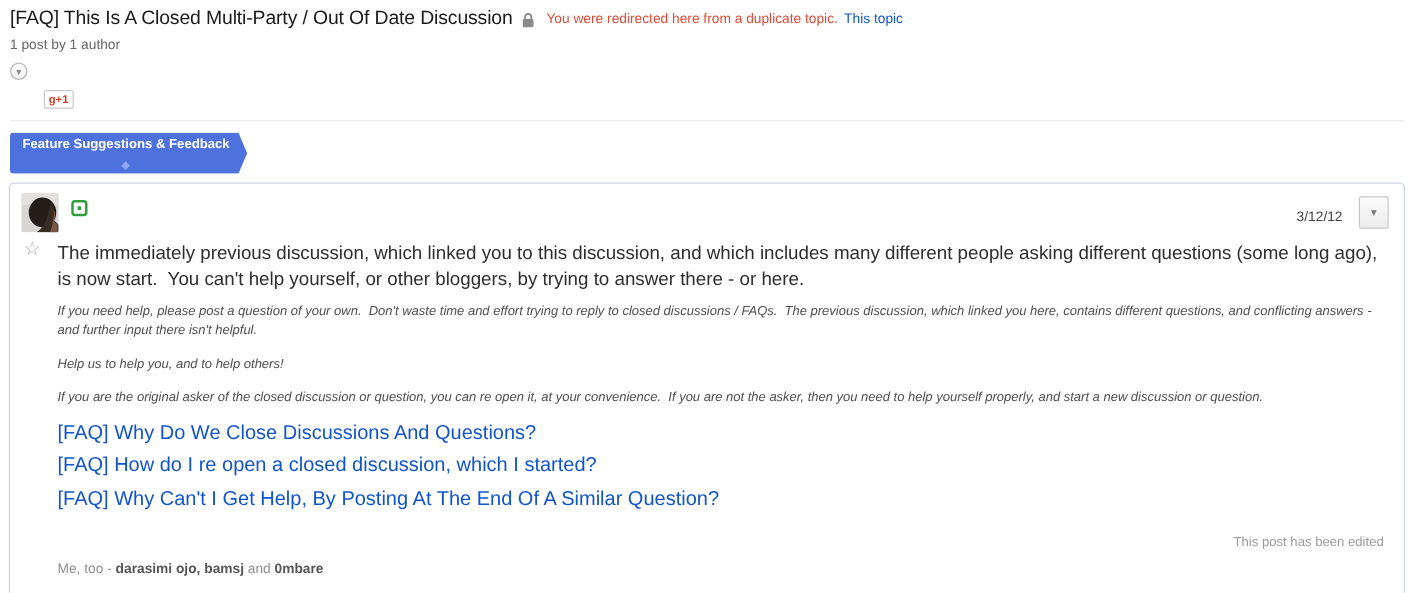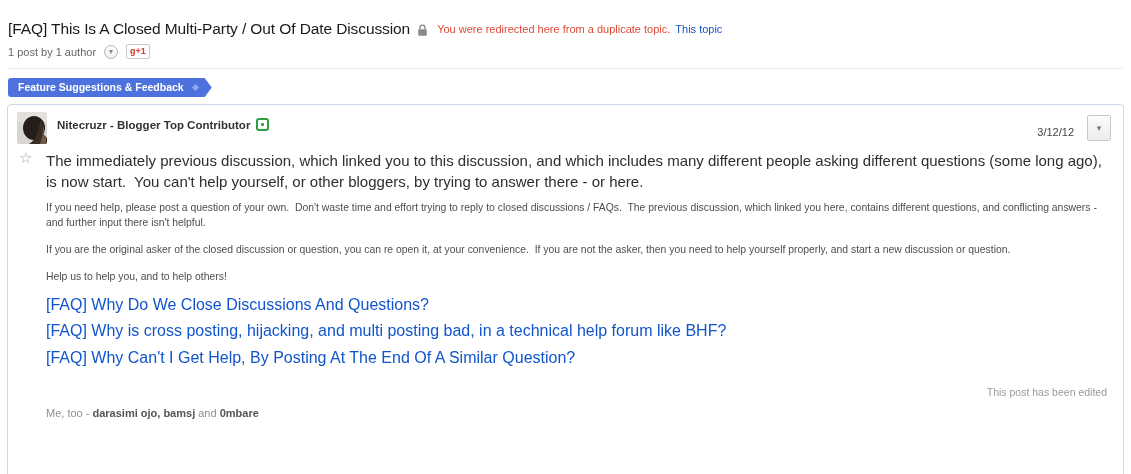--- a/index.html
+++ b/index.html
@@ -14,39 +14,39 @@
     width: 1131px; height: 474px; overflow: hidden;
     background: #fff;
     font-family: "Liberation Sans", "DejaVu Sans", sans-serif;
     -webkit-font-smoothing: antialiased;
   }
   .top { padding: 4px 8px 0 8px; }
   .breadcrumb { font-size: 11px; line-height: 14px; }
   .breadcrumb a { color: var(--link-blue); text-decoration: none; cursor: pointer; }
   .breadcrumb .sep { color: var(--link-blue); margin: 0 2px; }
 
-  .title-row { margin-top: 16px; display: flex; align-items: center; }
+  .title-row { margin-top: 2px; display: flex; align-items: center; }
   .page-title { font-size: 15.5px; font-weight: 400; color: #1a1a1a; margin: 0; letter-spacing: -0.1px; }
   .lock-icon { display: inline-flex; margin: 2px 0 0 7px; }
   .redirect-notice { font-size: 11px; color: var(--alert-red); margin-left: 9px; }
   .view-topic { font-size: 11px; color: var(--link-blue); text-decoration: none; margin-left: 5px; cursor: pointer; }
 
   .meta-row { margin-top: 6px; padding-bottom: 9px; border-bottom: 1px solid #ebebeb;
-              display: flex; align-items: center; gap: 8px; font-size: 11px; color: #666; }
+              display: flex; align-items: flex-start; gap: 8px; font-size: 11px; color: #666; flex-direction: column; }
   .disc-toggle { width: 14px; height: 14px; border: 1px solid #b9b9b9; border-radius: 50%;
                  display: inline-flex; align-items: center; justify-content: center;
                  font-size: 8px; color: #888; background: linear-gradient(#fdfdfd,#efefef); cursor: pointer; }
   .plus-one { border: 1px solid #c9c9c9; border-radius: 2px; font-size: 9px; font-weight: bold;
-              padding: 0 3px; color: #cf3d2a; line-height: 13px; background: #fff; cursor: pointer; }
+              padding: 0 3px; color: #cf3d2a; line-height: 13px; background: #fff; cursor: pointer; margin-left: 27px; }
 
   .tag-row { margin: 8px 0 7px 8px; }
   .tag { display: inline-flex; align-items: center; gap: 9px; background: var(--tag-blue); color: #fff;
          font-size: 10.5px; font-weight: bold; padding: 3px 14px 4px 10px;
          border-radius: 3px 0 0 3px; cursor: pointer;
-         clip-path: polygon(0 0, calc(100% - 7px) 0, 100% 50%, calc(100% - 7px) 100%, 0 100%); }
+         clip-path: polygon(0 0, calc(100% - 7px) 0, 100% 50%, calc(100% - 7px) 100%, 0 100%); flex-direction: column; }
   .tag-diamond { width: 5px; height: 5px; background: #8fa9f0; transform: rotate(45deg); flex: none; }
 
   .post { margin: 0 7px; border: 1px solid #cdd7ea; border-radius: 4px; position: relative;
           height: 378px; background: #fff; }
   .post-header { display: flex; align-items: flex-start; padding: 7px 10px 0 9px; }
   .avatar { width: 30px; height: 32px; border-radius: 2px; overflow: hidden; flex: none; }
   .author { margin: 6px 0 0 10px; display: flex; align-items: center; gap: 6px; }
   .author-name { font-size: 11.5px; font-weight: bold; color: #333; }
   .tc-badge { width: 13px; height: 13px; border: 2px solid var(--tc-green); border-radius: 3px;
               display: inline-flex; align-items: center; justify-content: center; background: #fff; }
@@ -56,21 +56,21 @@
   .menu-btn { width: 24px; height: 26px; border: 1px solid #c8c8c8; border-radius: 2px;
               background: linear-gradient(#fbfbfb, #ececec); display: flex; align-items: center;
               justify-content: center; font-size: 9px; color: #777; cursor: pointer; margin-top: 3px; }
 
   .star { position: absolute; left: 11px; top: 45px; font-size: 15px; color: #a8a8a8;
           cursor: pointer; line-height: 1; }
 
   .post-body { padding: 0 16px 0 38px; }
   .lead { font-size: 15px; line-height: 1.38; color: #2e2e2e; margin: 7px 0 0; white-space: pre-wrap; }
   .small-paras { margin-top: 9px; }
-  p.small { font-size: 10.4px; line-height: 1.38; color: #4e4e4e; margin: 0 0 13px; white-space: pre-wrap; }
+  p.small { font-size: 10.4px; line-height: 1.38; color: #4e4e4e; margin: 0 0 13px; white-space: pre-wrap; font-style: italic; }
   .link-line { margin: 0 0 13.5px; font-size: 16px; line-height: 13px; }
   .link-line a { color: var(--link-blue); text-decoration: none; cursor: pointer; }
   .edited-note { text-align: right; font-size: 10.5px; color: #9a9a9a; margin-top: 22px; }
   .metoo { font-size: 11px; color: #8f8f8f; margin: 9px 0 0; }
   .metoo .uname { color: #555; font-weight: bold; }
 </style>
 </head>
 <body>
 
 <div class="top">
@@ -106,45 +106,44 @@
     <span class="avatar">
       <svg width="30" height="32" viewBox="0 0 30 32">
         <rect width="30" height="32" fill="#d8d6d3"></rect>
         <rect width="30" height="10" fill="#e3e1de"></rect>
         <ellipse cx="17" cy="16" rx="11" ry="12" fill="#241d19"></ellipse>
         <path d="M24 8 q4 6 2 14 l4 4 V32 H12 q6 -4 8 -10 z" fill="#3a2d24"></path>
         <path d="M26 14 q2 4 0 9 l3 3 V32 h-6 q3 -8 3 -18z" fill="#7a5843"></path>
       </svg>
     </span>
     <div class="author">
-      <span class="author-name">Nitecruzr - Blogger Top Contributor</span>
       <span class="tc-badge">
           <span class="tc-dot"></span>
         </span>
     </div>
     <div class="header-right">
       <span class="post-date">3/12/12</span>
       <span class="menu-btn">▾</span>
     </div>
   </header>
 
   <span class="star">☆</span>
 
   <div class="post-body">
     <p class="lead">The immediately previous discussion, which linked you to this discussion, and which includes many different people asking different questions (some long ago), is now start.  You can't help yourself, or other bloggers, by trying to answer there - or here.</p>
 
     <div class="small-paras">
       <p class="small">If you need help, please post a question of your own.  Don't waste time and effort trying to reply to closed discussions / FAQs.  The previous discussion, which linked you here, contains different questions, and conflicting answers - and further input there isn't helpful.</p>
+      <p class="small">Help us to help you, and to help others!</p>
       <p class="small">If you are the original asker of the closed discussion or question, you can re open it, at your convenience.  If you are not the asker, then you need to help yourself properly, and start a new discussion or question.</p>
-      <p class="small">Help us to help you, and to help others!</p>
     </div>
 
     <div>
       <p class="link-line"><a>[FAQ] Why Do We Close Discussions And Questions?</a></p>
-      <p class="link-line"><a>[FAQ] Why is cross posting, hijacking, and multi posting bad, in a technical help forum like BHF?</a></p>
+      <p class="link-line"><a>[FAQ] How do I re open a closed discussion, which I started?</a></p>
       <p class="link-line"><a>[FAQ] Why Can't I Get Help, By Posting At The End Of A Similar Question?</a></p>
     </div>
 
     <div class="edited-note">This post has been edited</div>
 
     <p class="metoo"><span>Me, too - </span><span class="uname">darasimi ojo</span><span class="uname">, </span><span class="uname">bamsj</span><span> and </span><span class="uname">0mbare</span></p>
   </div>
 </article>
 
 </body></html>

